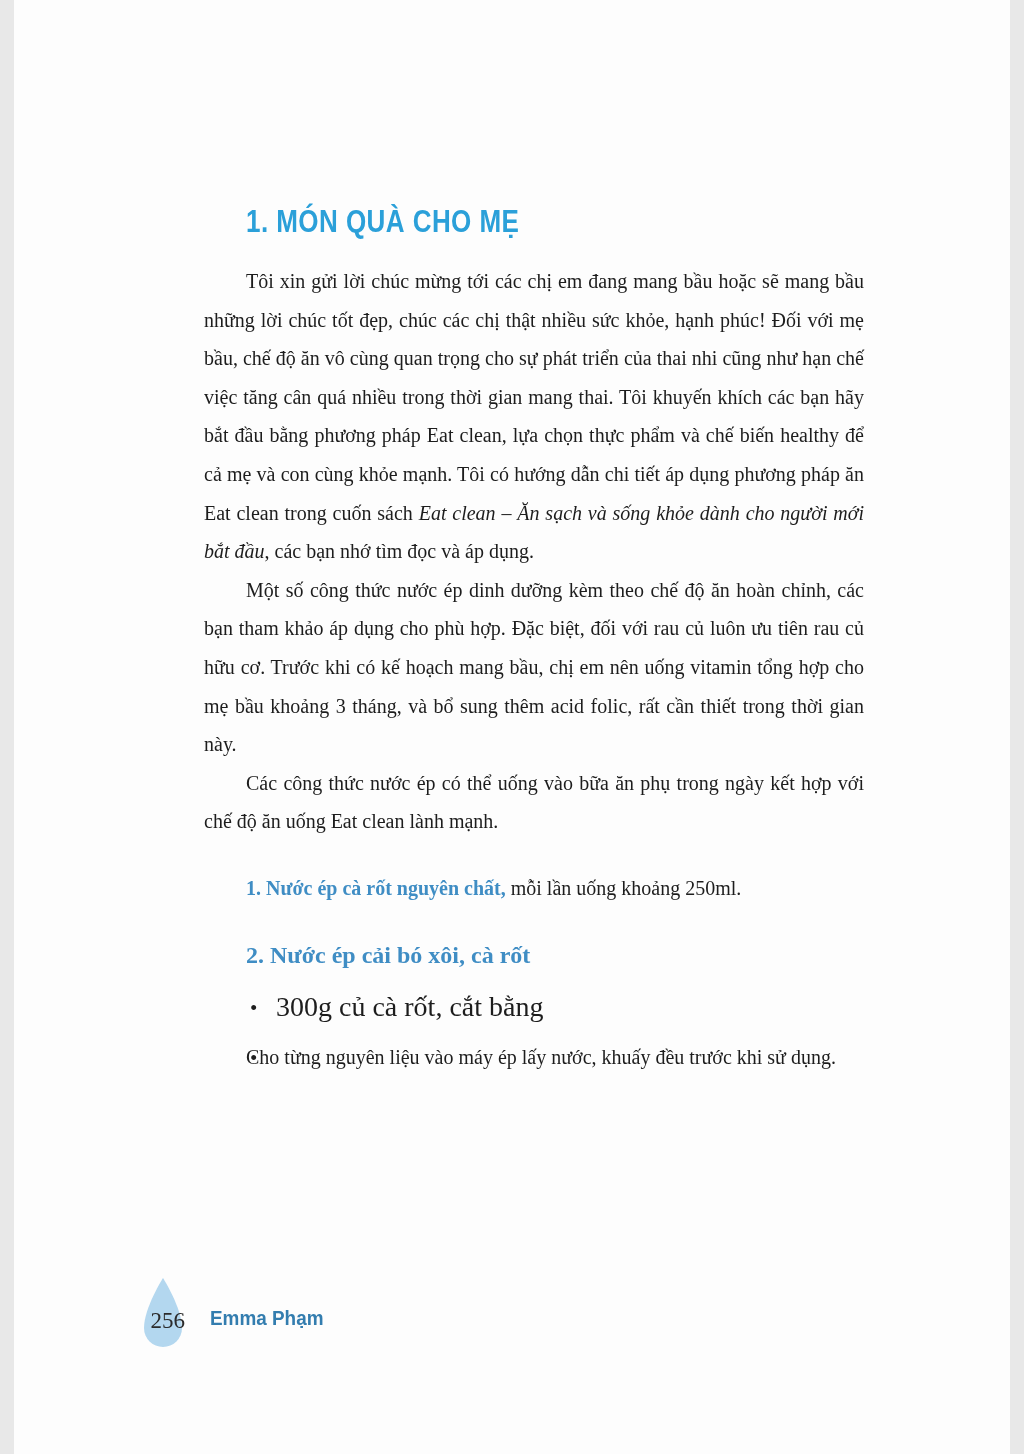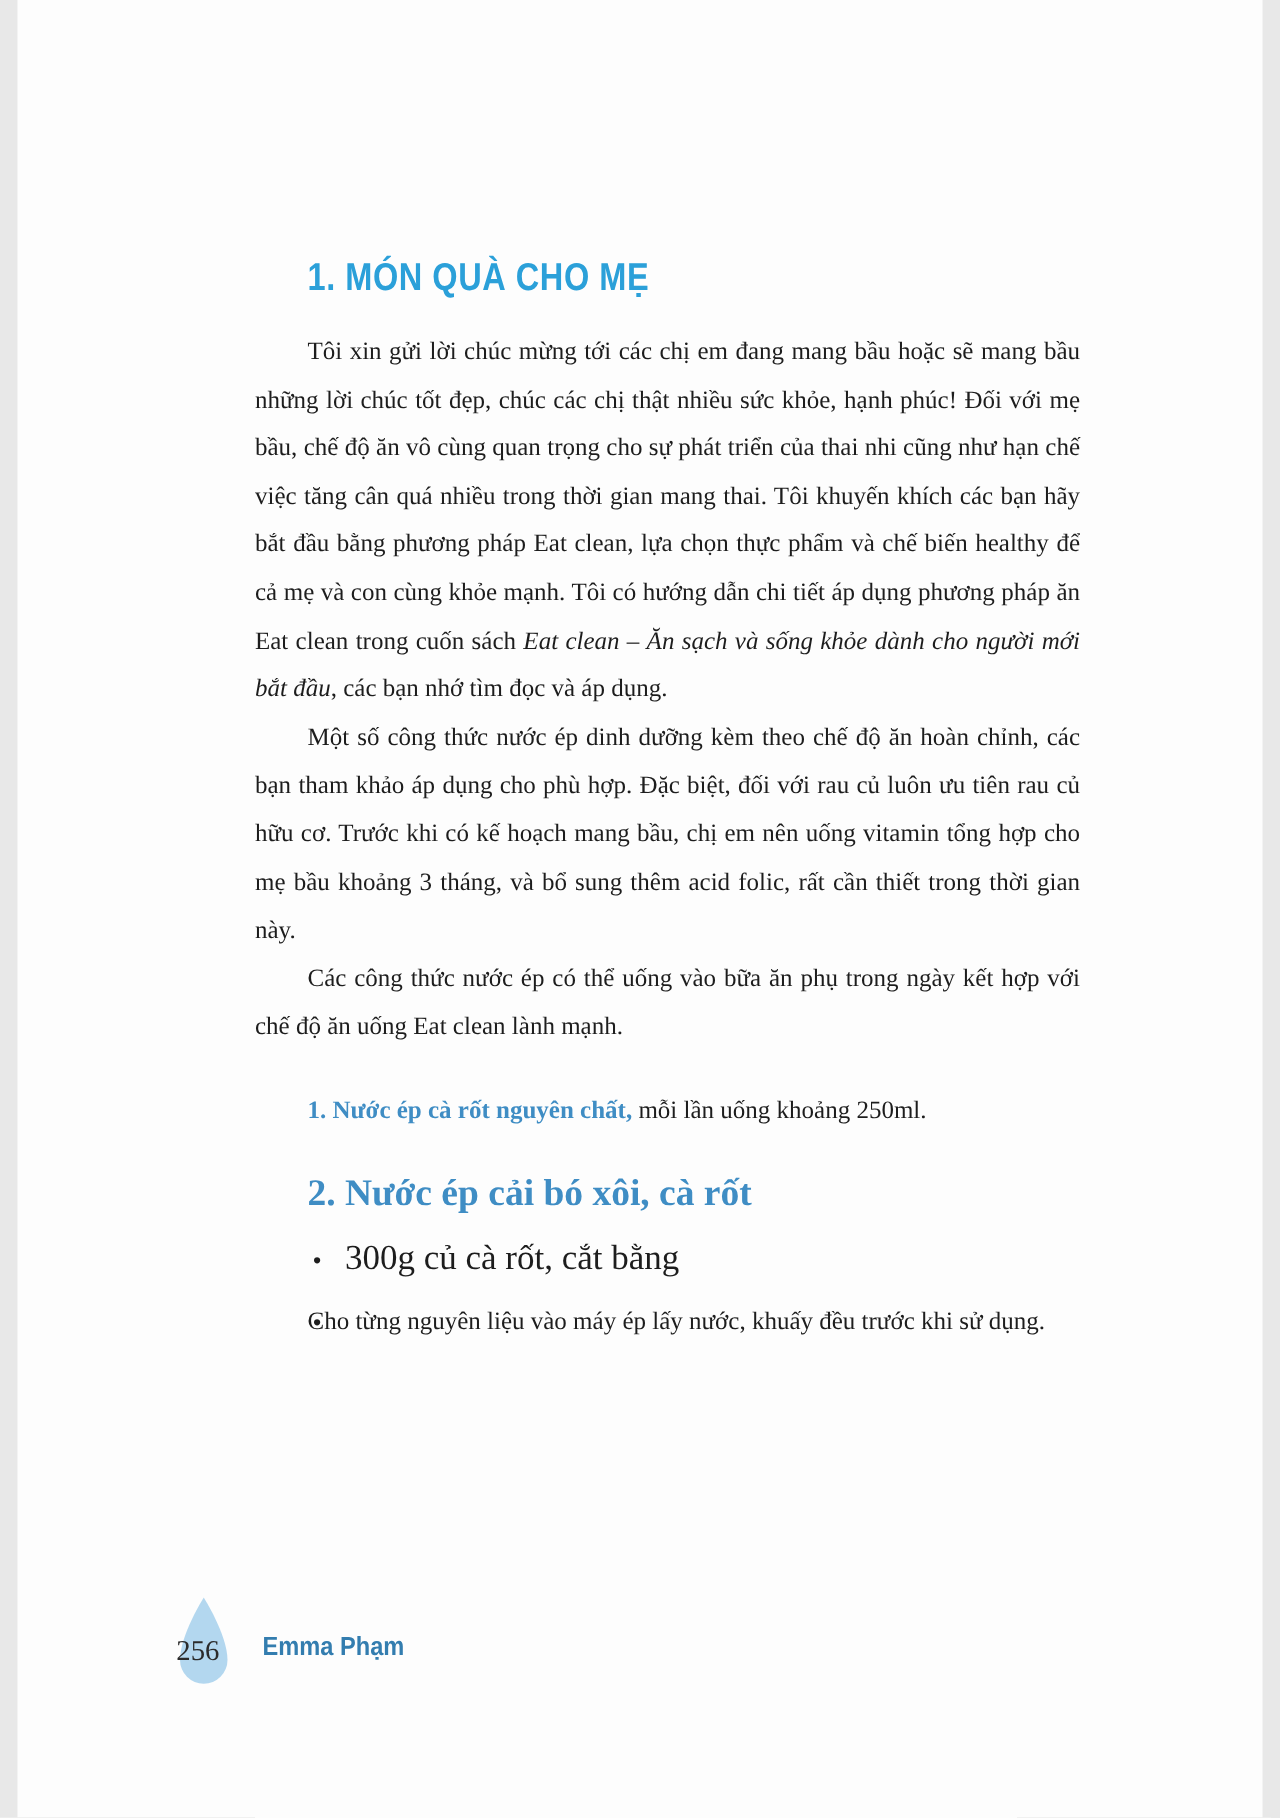--- a/index.html
+++ b/index.html
@@ -44,21 +44,21 @@
     text-indent: 42px;
     white-space: nowrap;
   }
   .recipe-title-inline {
     color: #3f8dc4;
     font-weight: bold;
   }
   .recipe-heading {
     margin: 28px 0 8px;
     padding-left: 42px;
-    font-size: 30px;
+    font-size: 24px;
     line-height: 38.6px;
     color: #3f8dc4;
     font-weight: bold;
   }
   .ingredients {
     list-style: none;
     margin: 4px 0 0;
     padding: 0;
   }
   .ingredients li {
@@ -82,21 +82,21 @@
     top: 1277px;
     width: 44px;
     height: 74px;
   }
   .footer-droplet svg { display: block; width: 100%; height: 100%; }
   .page-number {
     position: absolute;
     left: 0;
     top: 31px;
     width: 100%;
-    text-align: left;
+    text-align: right;
     font-family: "Liberation Serif", serif;
     font-size: 23px;
     color: #2b2b2b;
   }
   .author {
     position: absolute;
     left: 196px;
     top: 1306px;
     font-family: "Liberation Sans", sans-serif;
     font-weight: bold;

